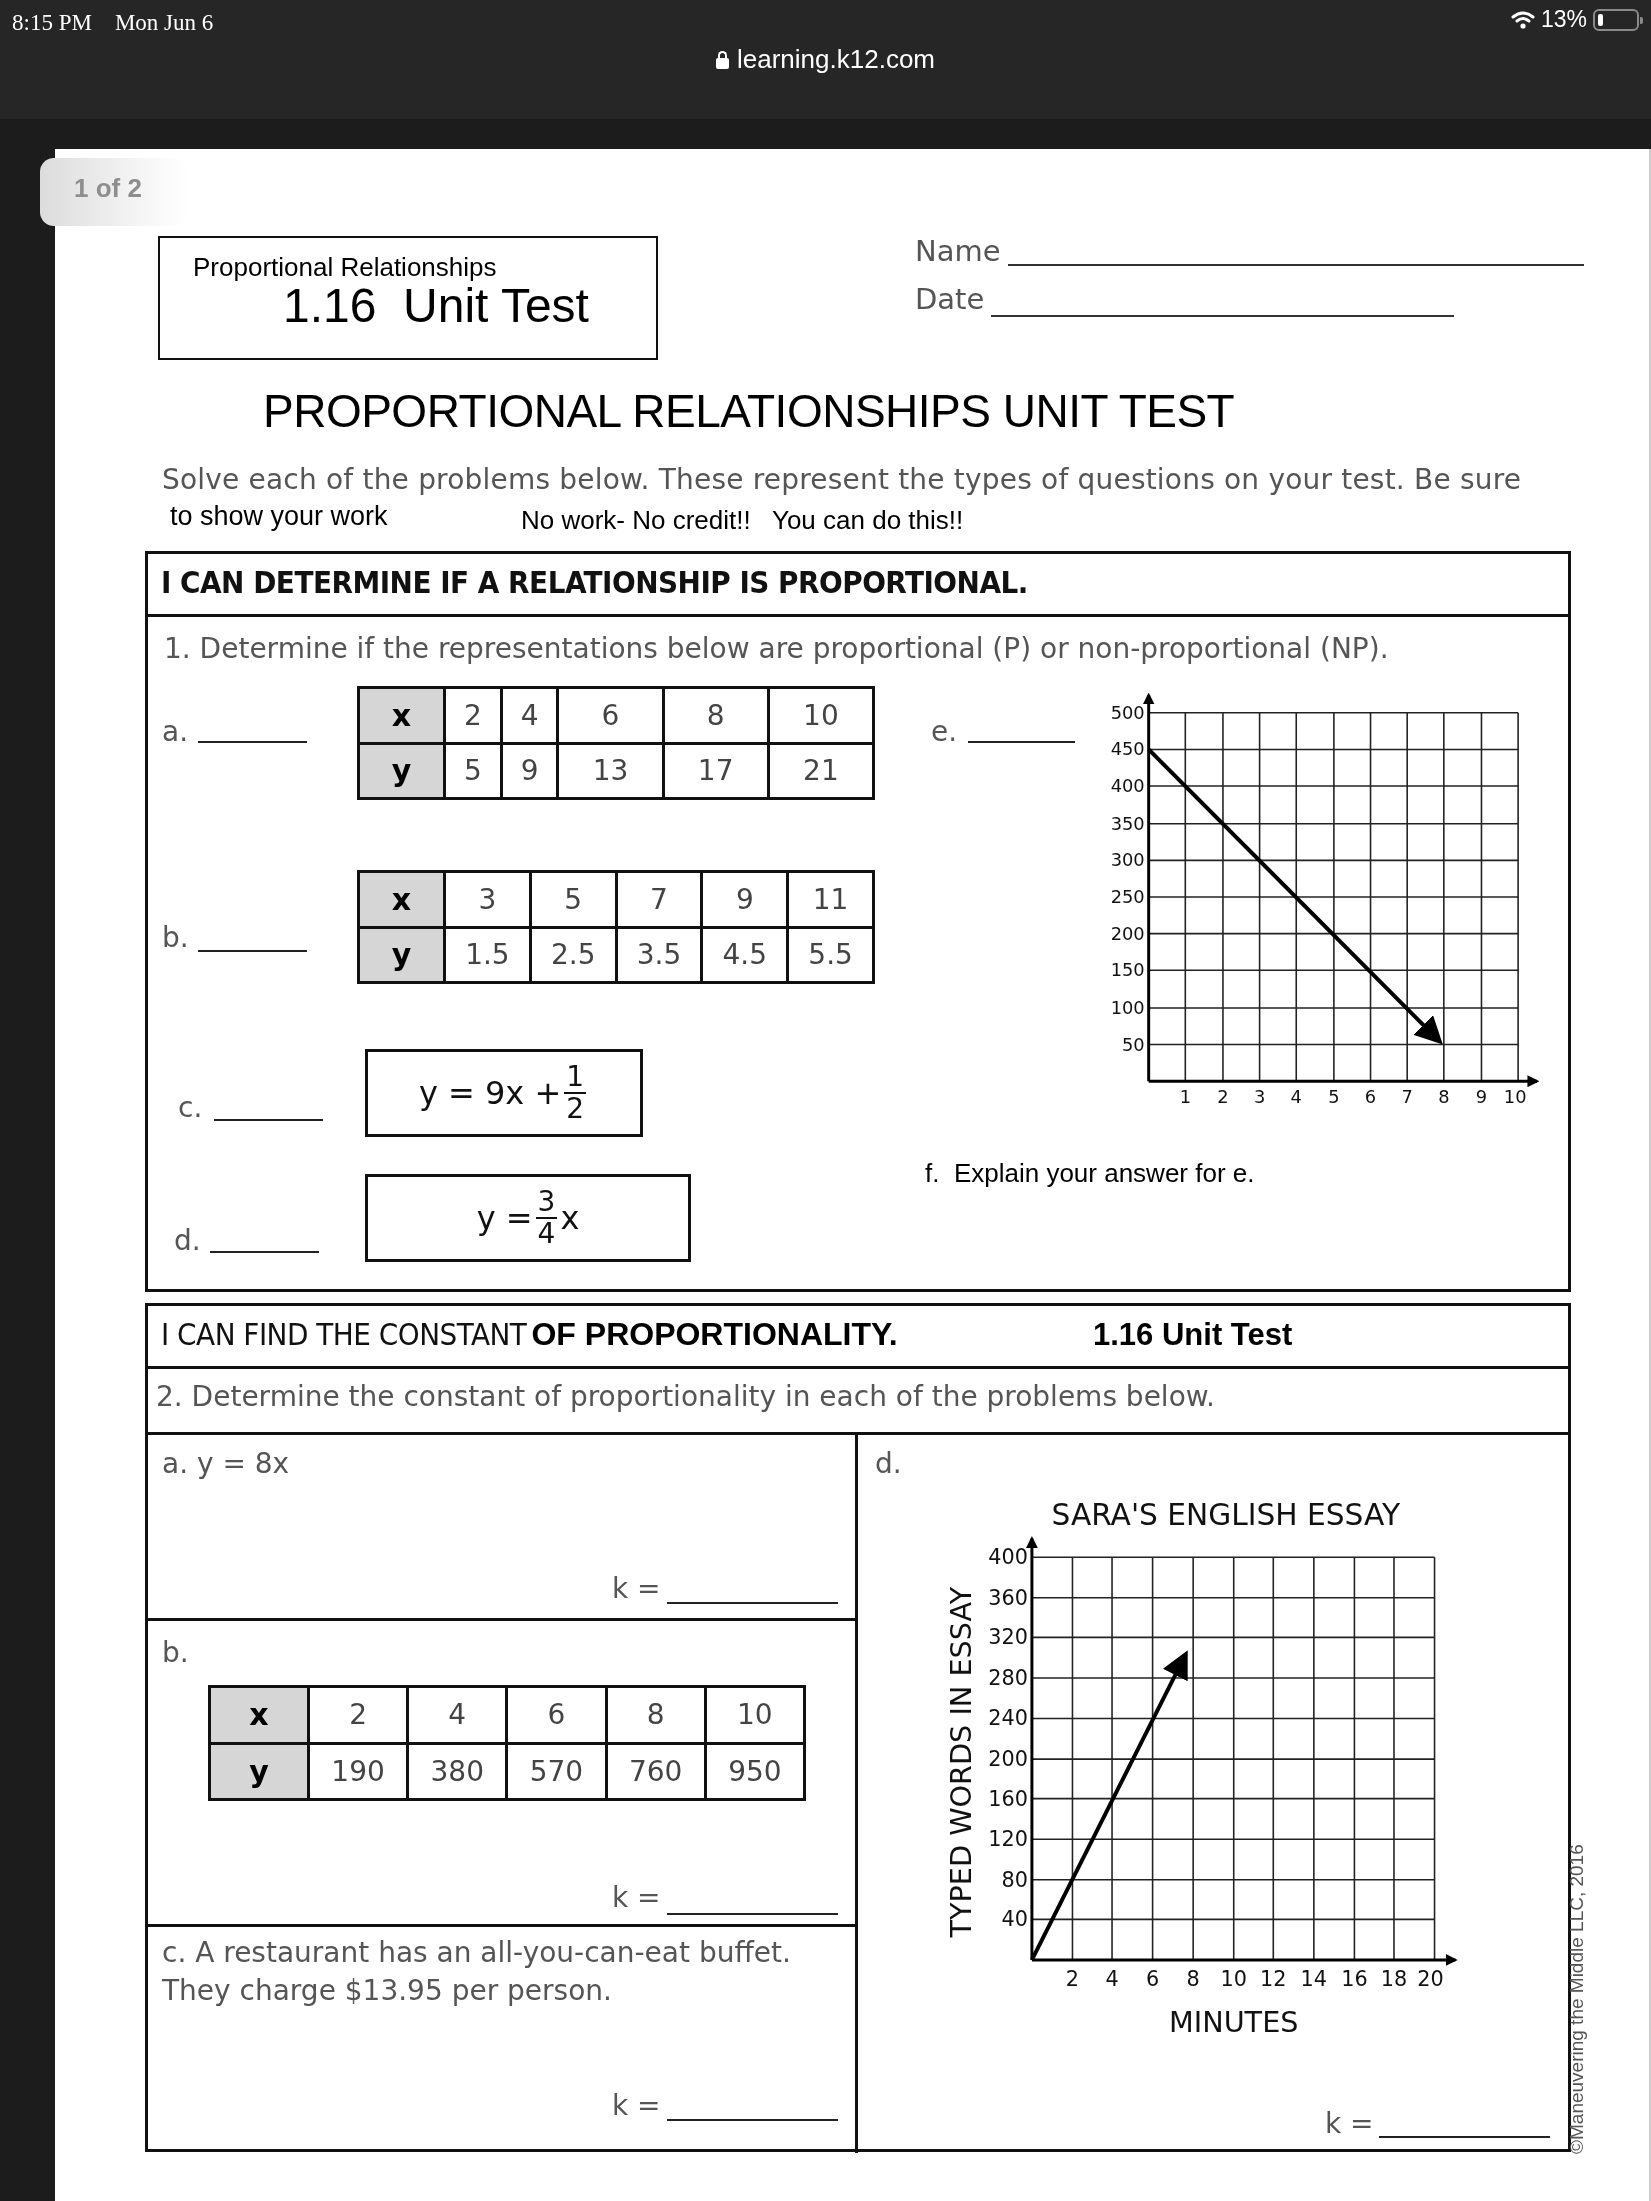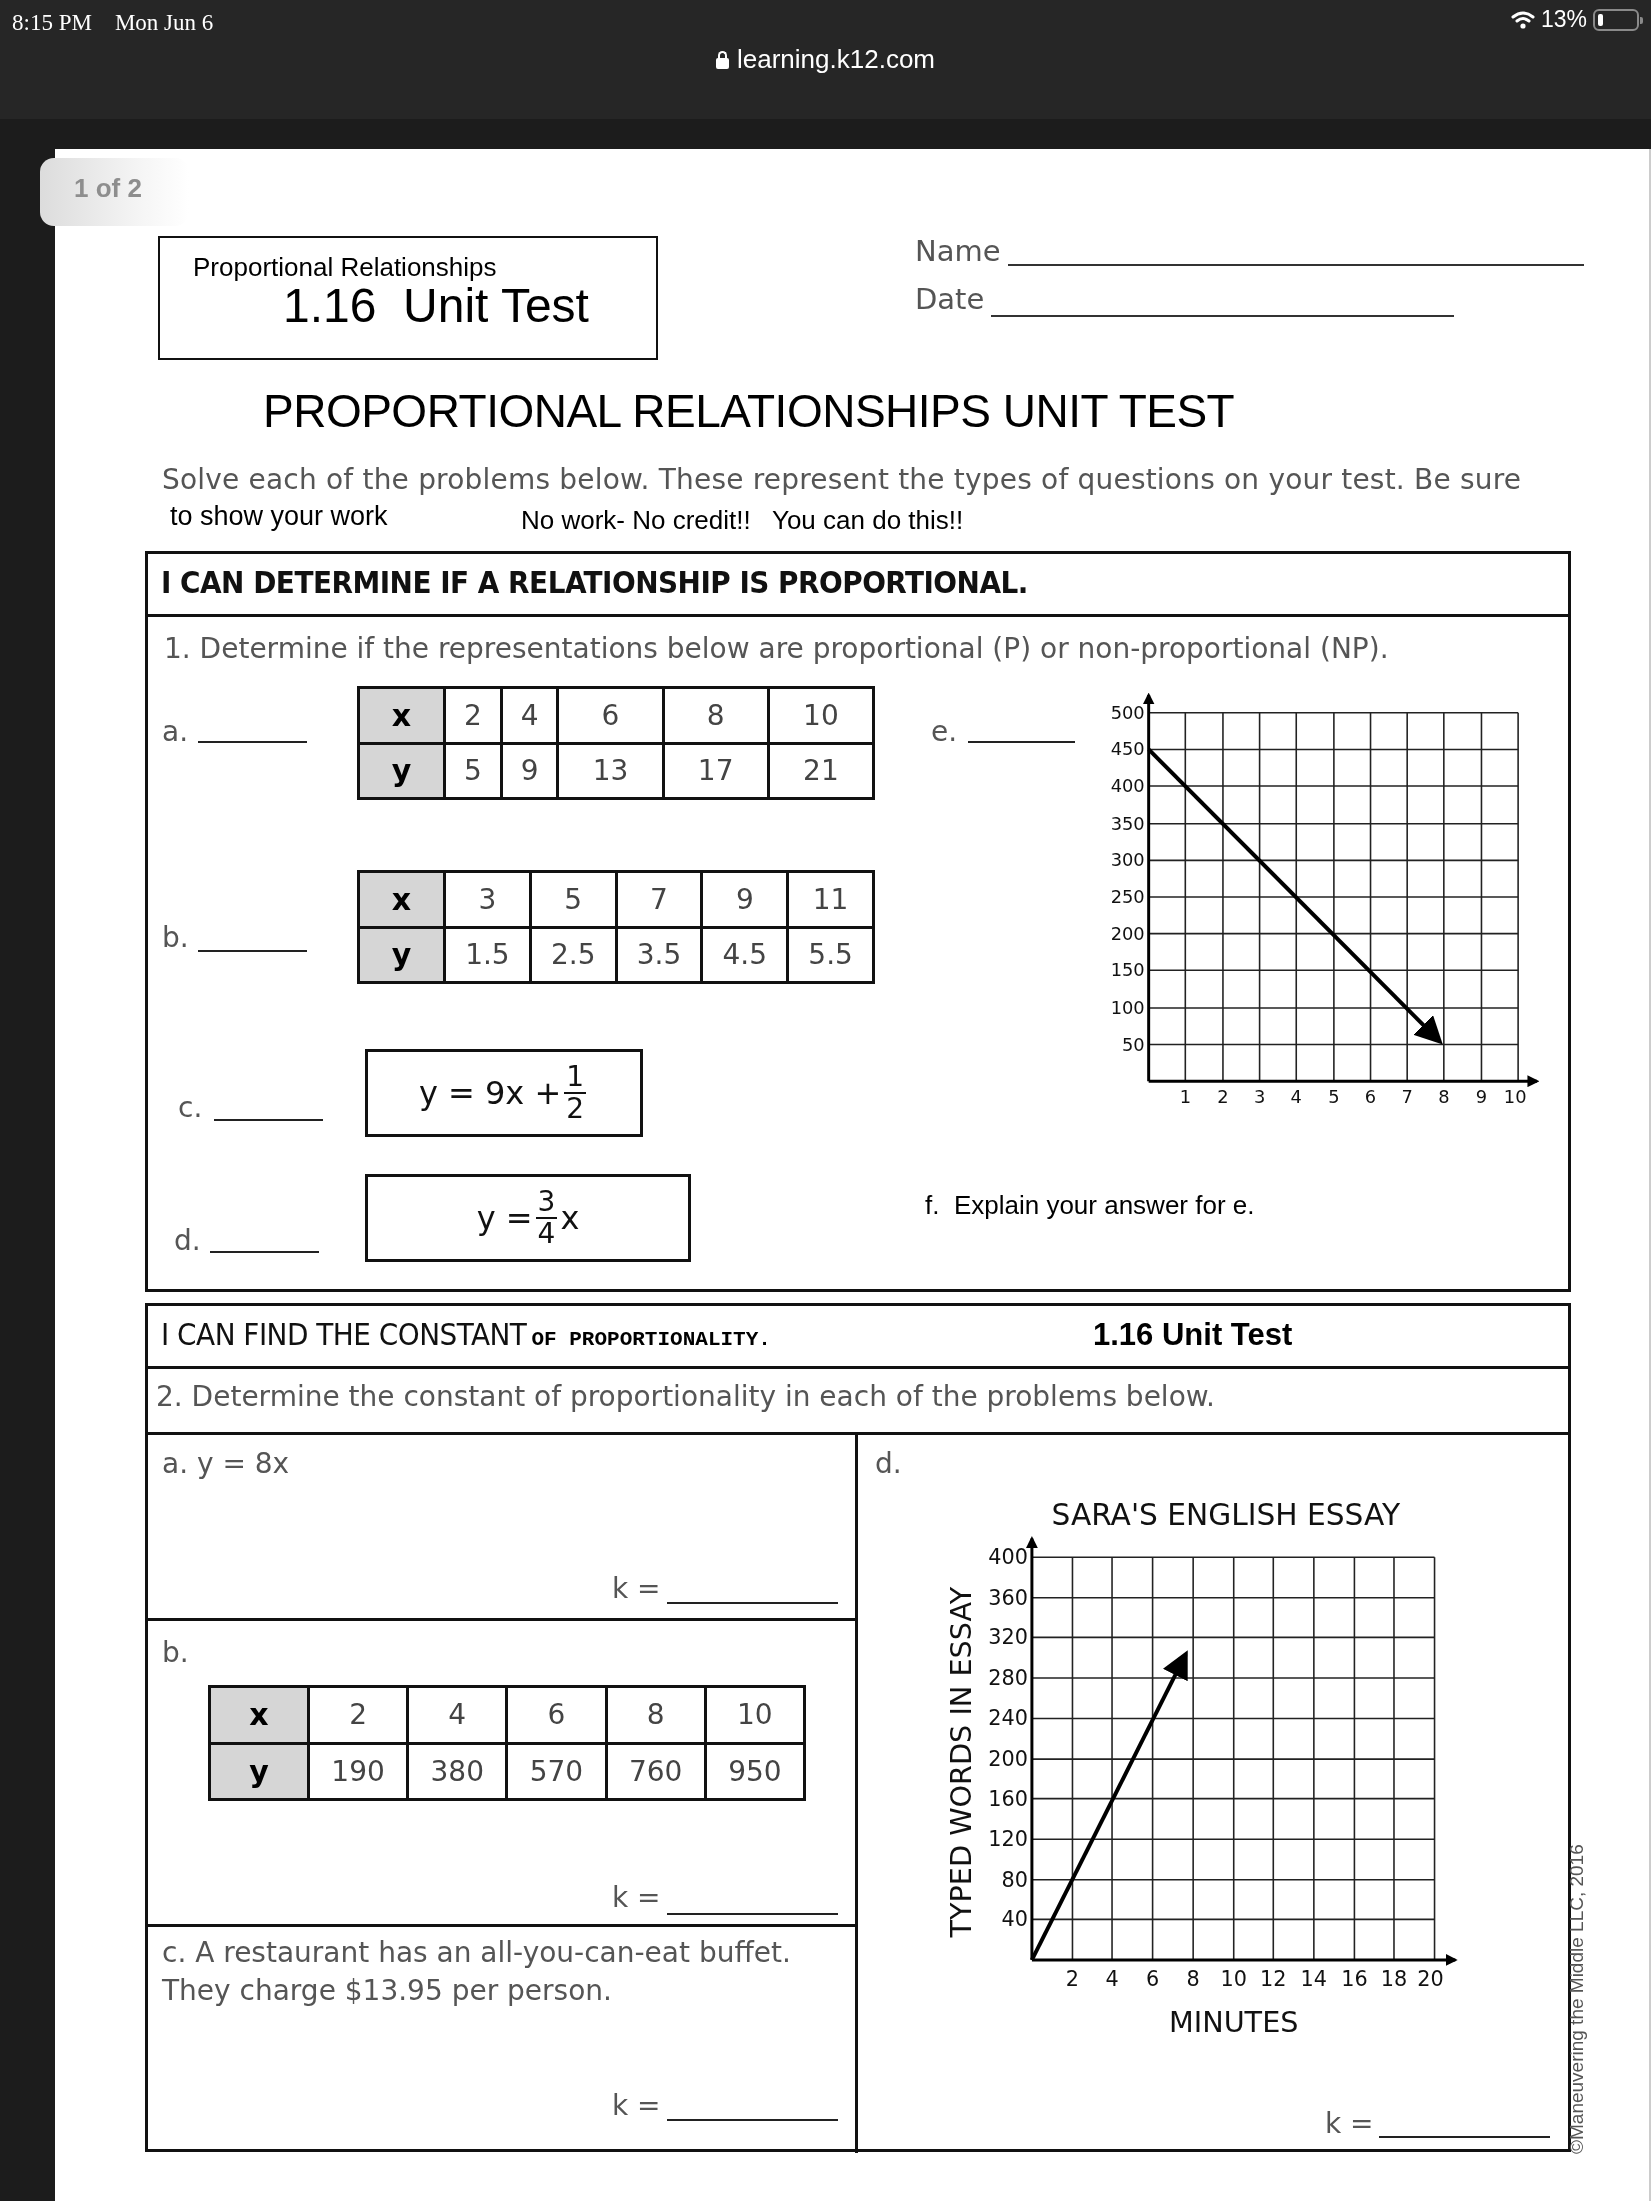--- a/index.html
+++ b/index.html
@@ -240,32 +240,32 @@
       <text x="199" y="418">4</text>
       <text x="237" y="418">5</text>
       <text x="274" y="418">6</text>
       <text x="311" y="418">7</text>
       <text x="348" y="418">8</text>
       <text x="386" y="418">9</text>
       <text x="420" y="418">10</text>
   </g>
 </svg>
 
-<div class="abs arial" style="left:925px; top:1190px; font-size:26px; white-space:pre;">f.  Explain your answer for e.</div>
+<div class="abs arial" style="left:925px; top:1158px; font-size:26px; white-space:pre;">f.  Explain your answer for e.</div>
 
 <div class="abs section" style="left:145px; top:1303px; width:1426px; height:849px;"></div>
 <div class="hline" style="left:145px; top:1366px; width:1426px;"></div>
 <div class="hline" style="left:145px; top:1432px; width:1426px;"></div>
 <div class="vline" style="left:855px; top:1432px; height:721px;"></div>
 <div class="hline" style="left:145px; top:1618px; width:713px;"></div>
 <div class="hline" style="left:145px; top:1924px; width:713px;"></div>
 
 <div class="abs" style="left:161px; top:1316px; white-space:nowrap;">
   <span class="sec-head" style="font-weight:normal;">I CAN FIND THE CONSTANT</span>
-  <span class="arial" style="font-weight:bold; font-size:21px;font-family:Liberation Mono, monospace;">OF PROPORTIONALITY.</span>
+  <span class="arial" style="font-weight:bold; font-size:32px;">OF PROPORTIONALITY.</span>
 </div>
 <div class="abs arial" style="left:1093px; top:1317px; font-weight:bold; font-size:31px;">1.16 Unit Test</div>
 <div class="abs q-text" style="left:156px; top:1380px;">2.  Determine the constant of proportionality in each of the problems below.</div>
 
 <div class="abs lbl" style="left:162px; top:1447px;">a. y = 8x</div>
 <div class="abs lbl" style="left:612px; top:1572px;">k =</div>
 <div class="abs blank" style="left:667px; top:1602px; width:171px;"></div>
 
 <div class="abs lbl" style="left:162px; top:1636px;">b.</div>
 <table class="xy" style="left:208px; top:1685px; width:598px; height:116px;">

